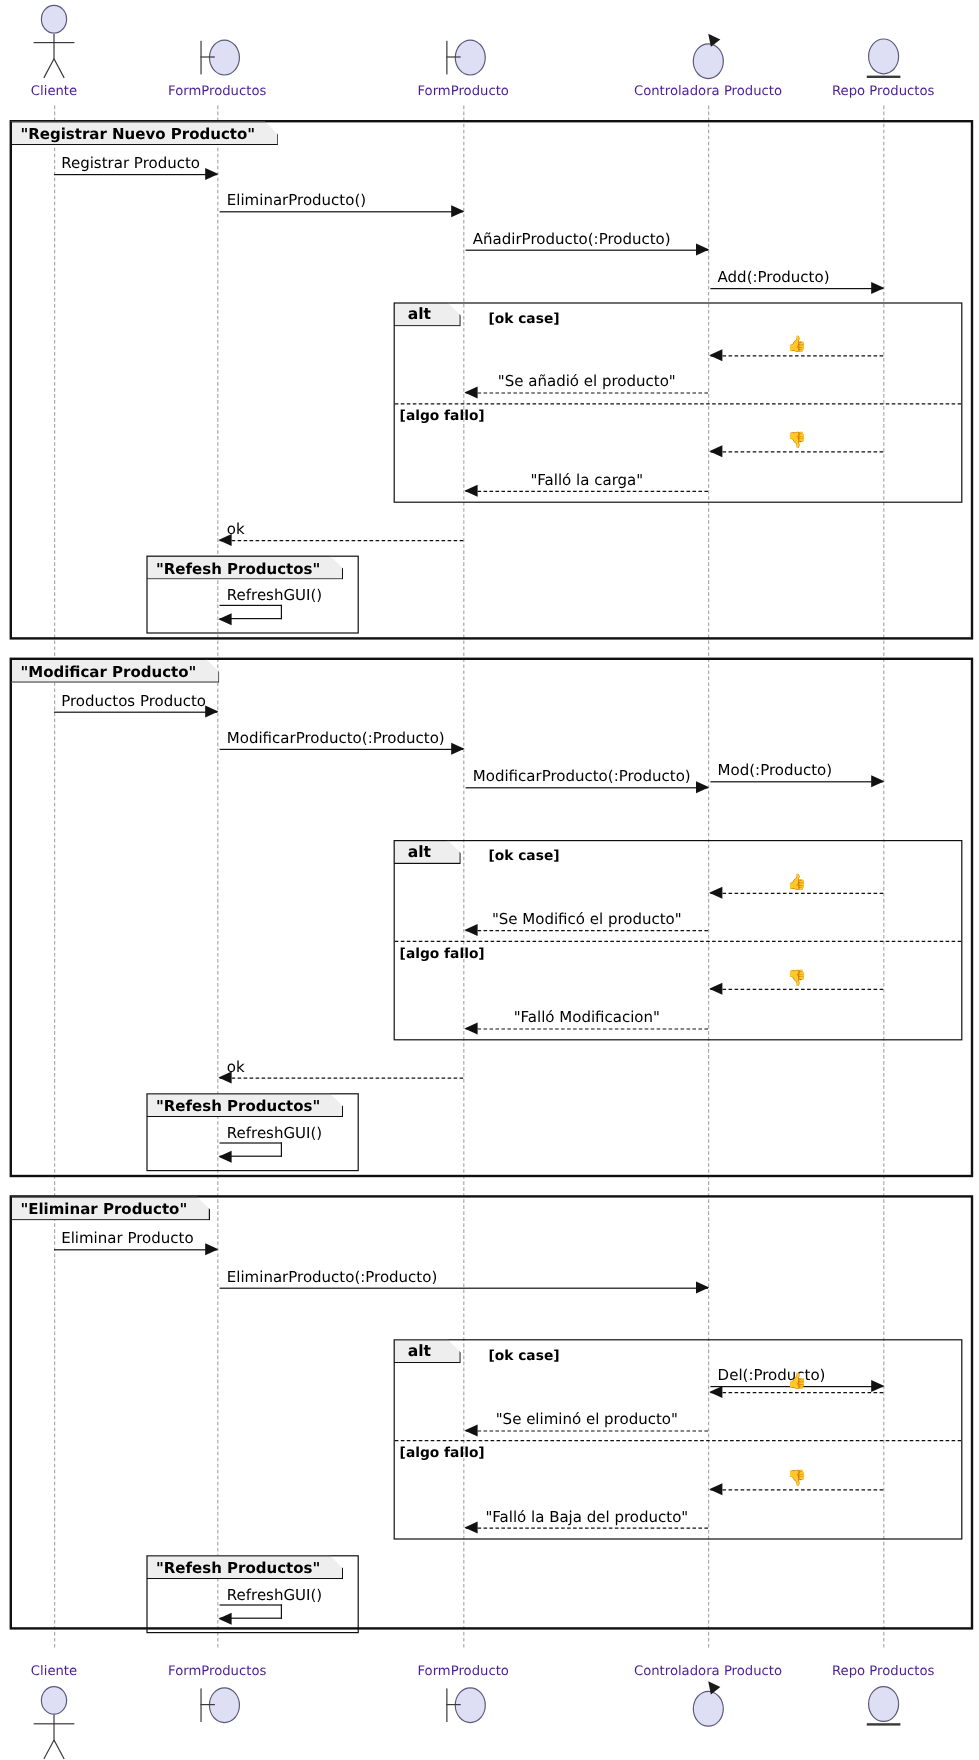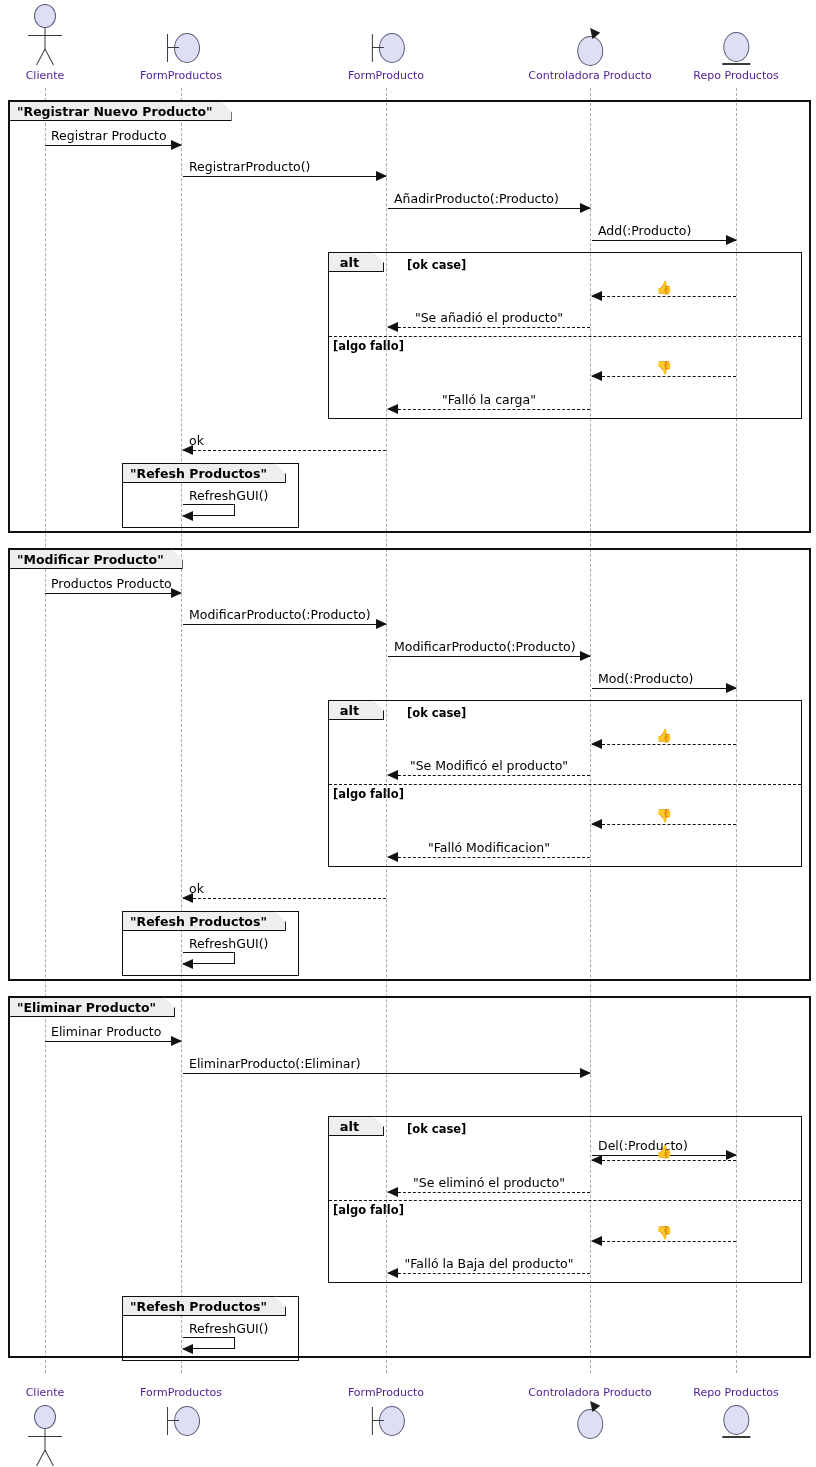--- a/index.html
+++ b/index.html
@@ -270,21 +270,21 @@
 
   <div class="msg" style="left:45px;top:145px;width:136px;text-decoration:underline;">
     <div class="line"></div>
       <div class="head-r"></div>
     <div class="label lab-left">Registrar Producto</div>
   </div>
 
   <div class="msg" style="left:183px;top:176px;width:203px;">
     <div class="line"></div>
       <div class="head-r"></div>
-    <div class="label lab-left">RegistrarProducto()</div>
+    <div class="label lab-left">EliminarProducto()</div>
   </div>
 
   <div class="msg" style="left:388px;top:208px;width:202px;text-align:right;">
     <div class="line"></div>
       <div class="head-r"></div>
     <div class="label lab-left">AñadirProducto(:Producto)</div>
   </div>
 
   <div class="msg" style="left:592px;top:240px;width:144px;">
     <div class="line"></div>
@@ -353,21 +353,21 @@
       <div class="head-r"></div>
     <div class="label lab-left">ModificarProducto(:Producto)</div>
   </div>
 
   <div class="msg" style="left:388px;top:656px;width:202px;">
     <div class="line"></div>
       <div class="head-r"></div>
     <div class="label lab-left">ModificarProducto(:Producto)</div>
   </div>
 
-  <div class="msg" style="left:592px;top:688px;width:144px;">
+  <div class="msg" style="left:592px;top:651px;width:144px;">
     <div class="line"></div>
       <div class="head-r"></div>
     <div class="label lab-left">Mod(:Producto)</div>
   </div>
 
   <div class="frag" style="left:328px;top:700px;width:474px;height:167px;">
     <div class="frag-tab alt-tab" style="width:56px;">alt</div>
     <div class="frag-cond" style="left:78px;top:5px;">[ok case]</div>
     <div class="frag-divider" style="top:83px;"></div>
     <div class="frag-cond" style="left:4px;top:86px;">[algo fallo]</div>
@@ -418,21 +418,21 @@
 
   <div class="msg" style="left:45px;top:1041px;width:136px;">
     <div class="line"></div>
       <div class="head-r"></div>
     <div class="label lab-left">Eliminar Producto</div>
   </div>
 
   <div class="msg" style="left:183px;top:1073px;width:407px;">
     <div class="line"></div>
       <div class="head-r"></div>
-    <div class="label lab-left">EliminarProducto(:Eliminar)</div>
+    <div class="label lab-left">EliminarProducto(:Producto)</div>
   </div>
 
   <div class="msg" style="left:592px;top:1155px;width:144px;">
     <div class="line"></div>
       <div class="head-r"></div>
     <div class="label lab-left">Del(:Producto)</div>
   </div>
 
   <div class="frag" style="left:328px;top:1116px;width:474px;height:167px;">
     <div class="frag-tab alt-tab" style="width:56px;">alt</div>

